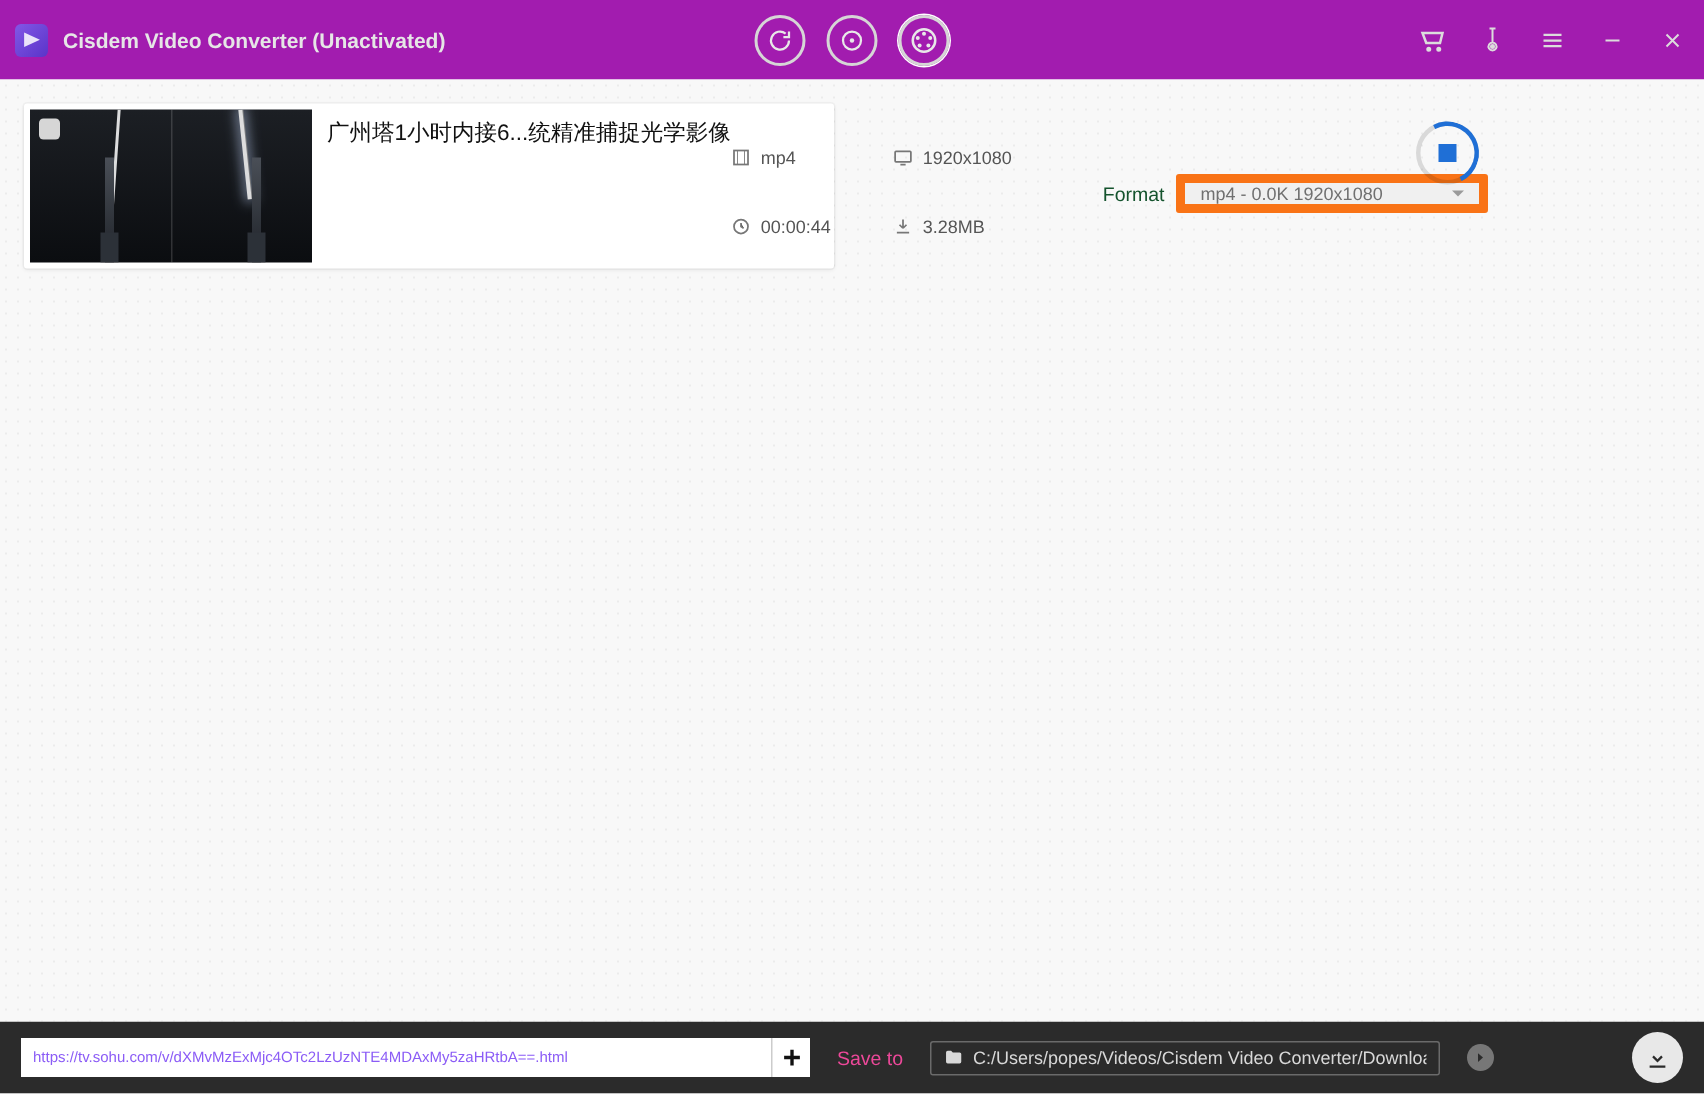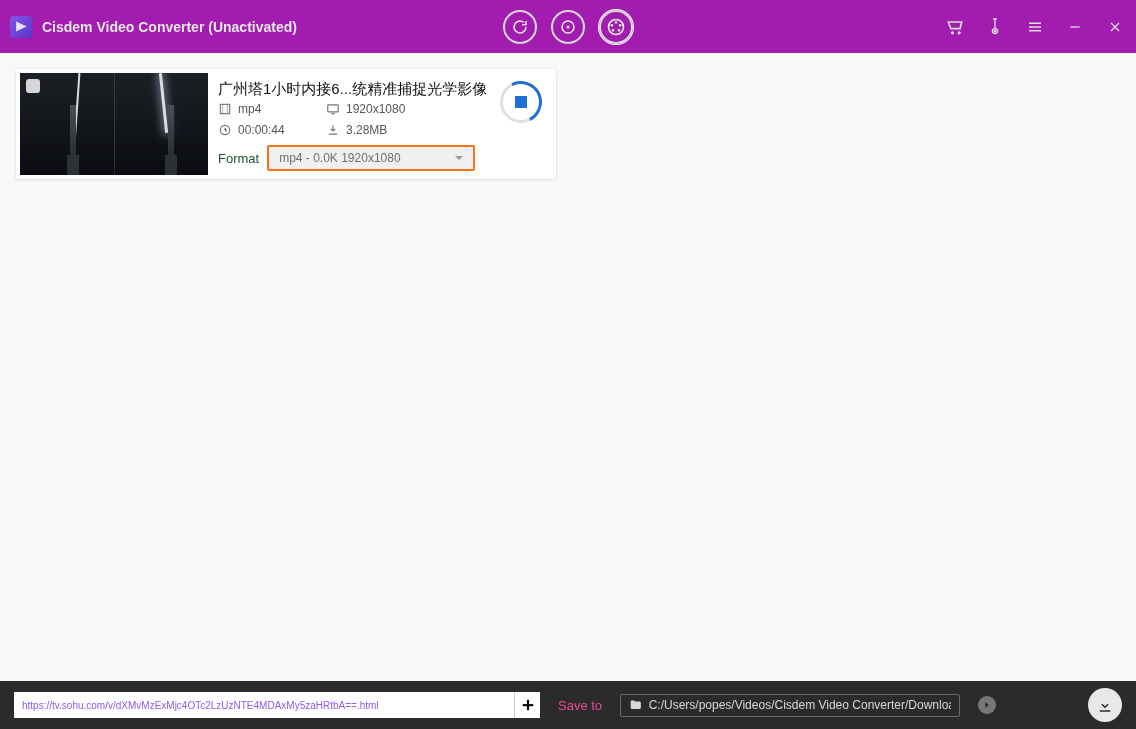--- a/index.html
+++ b/index.html
@@ -82,32 +82,32 @@
   .thumb .tower{ position:absolute; bottom:0; width:6px; height:70px; background:linear-gradient(180deg,#4a4f57,#1e2228); }
   .thumb .tower::after{ content:""; position:absolute; left:-3px; bottom:0; width:12px; height:20px; background:#2c3138; }
   .thumb .t1{ left:50px; }
   .thumb .t2{ left:148px; }
   .thumb .chk{
     position:absolute; left:6px; top:6px;
     width:14px; height:14px; border-radius:3px;
     background:#d6d6d6;
   }
 
-  .card-body { flex:1; padding:6px 4px 4px 0; display:flex; flex-direction:column; position:relative; }
+  .card-body { flex:1; padding:6px 4px 4px 0; display:flex; flex-direction:row; position:relative; }
   .v-title{ font-size:15px; color:#111; line-height:1.35;
             white-space:nowrap; text-overflow:ellipsis; overflow:hidden; max-width:300px; }
 
   .meta{ margin-top:6px; display:grid; grid-template-columns: 108px 140px; row-gap:7px; }
   .meta-cell{ display:flex; align-items:center; gap:6px; font-size:12px; color:#555; }
   .mi{ width:14px; height:14px; display:inline-flex; align-items:center; justify-content:center; color:#777; }
 
   .format-row{ margin-top:8px; display:flex; align-items:center; gap:8px; }
   .format-label{ font-size:13px; color:#14532d; }
   .format-select{
-    flex:0 0 208px; height:26px; background:#f0f0f0; border:2px solid #f97316;
+    flex:0 0 208px; height:26px; background:#f0f0f0; border:6px solid #f97316;
     border-radius:2px; display:flex; align-items:center; padding:0 10px;
     font-size:12px; color:#707070; position:relative;
   }
   .format-select::after{
     content:""; position:absolute; right:10px; top:50%;
     border:4px solid transparent; border-top-color:#9a9a9a; transform:translateY(-2px);
   }
 
   .stop-btn{
     position:absolute; right:10px; top:8px;

